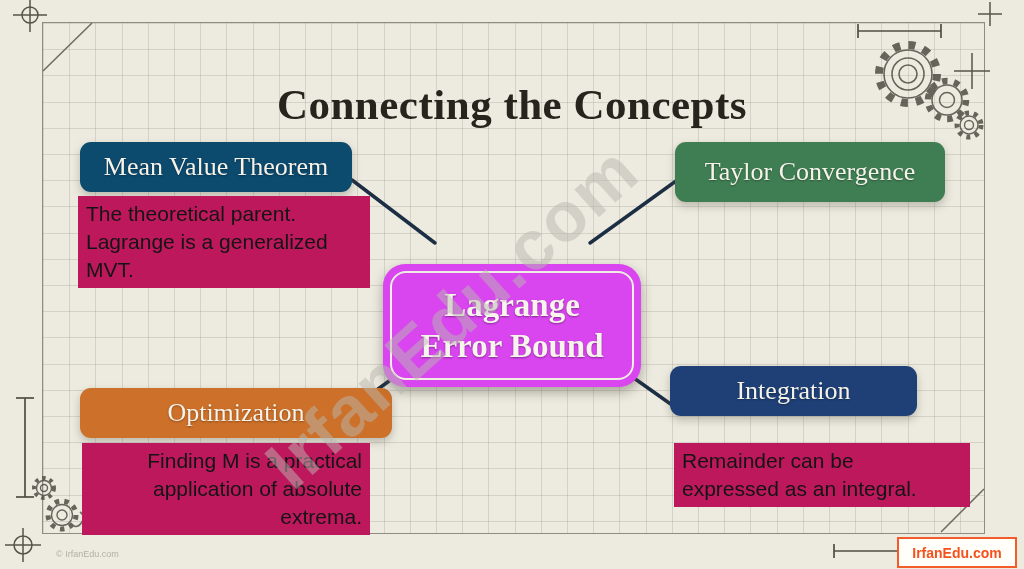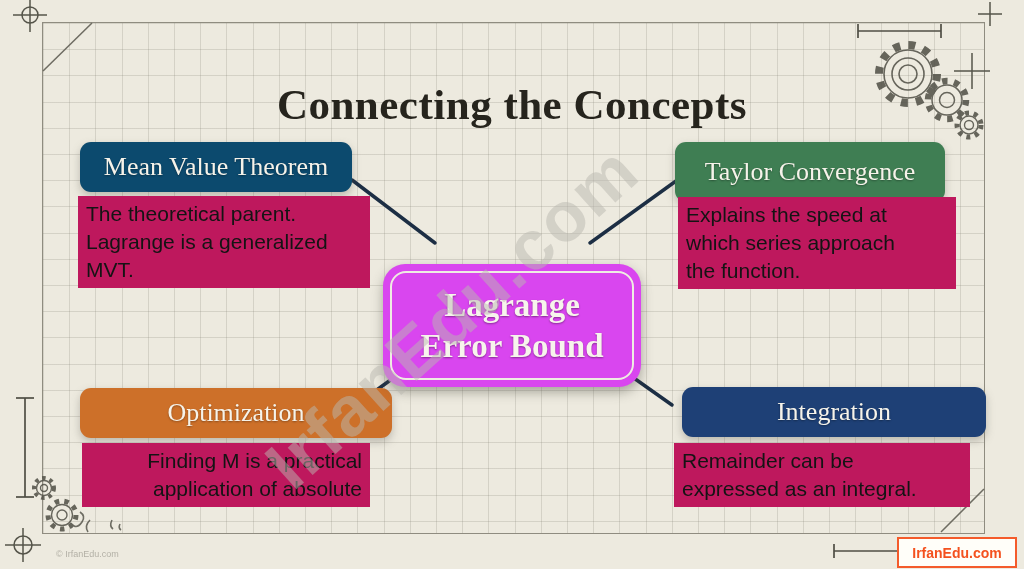--- a/index.html
+++ b/index.html
@@ -27,21 +27,21 @@
     position:absolute;z-index:3;display:flex;align-items:center;justify-content:center;
     border-radius:11px;
     font-family:"Liberation Serif","DejaVu Serif",serif;
     font-size:26px;color:#f6f3ea;
     box-shadow:0 4px 8px rgba(95,93,82,.35);
     text-shadow:0 1px 2px rgba(0,0,0,.35);
   }
   .node-mvt{left:80px;top:142px;width:272px;height:50px;}
   .node-taylor{left:675px;top:142px;width:270px;height:60px;}
   .node-opt{left:80px;top:388px;width:312px;height:50px;}
-  .node-int{left:670px;top:387px;width:304px;height:50px;margin-left:12px;}
+  .node-int{left:670px;top:366px;width:247px;height:50px;}
   .center-node{
     position:absolute;left:383px;top:232px;width:258px;height:123px;z-index:3;
     border-radius:22px;display:flex;align-items:center;justify-content:center;
     box-shadow:0 5px 12px rgba(80,80,70,.45);
   }
   .center-inner{
     position:absolute;left:7px;top:7px;right:7px;bottom:7px;
     border:2px solid #efece2;border-radius:16px;
   }
   .center-label{
@@ -184,28 +184,24 @@
       <div>Lagrange</div>
       <div>Error Bound</div>
     </div>
   </div>
 
   <div class="desc desc-mvt">
     <div>The theoretical parent.</div>
     <div>Lagrange is a generalized</div>
     <div>MVT.</div>
   </div>
-  <div class="desc desc-taylor">
-    <div>Explains the speed at</div>
-    <div>which series approach</div>
-    <div>the function.</div>
-  </div>
   <div class="desc desc-opt">
     <div>Finding M is a practical</div>
     <div>application of absolute</div>
+    <div>extrema.</div>
   </div>
   <div class="desc desc-int">
     <div>Remainder can be</div>
     <div>expressed as an integral.</div>
   </div>
 
   <div class="watermark">IrfanEdu.com</div>
 
   <div class="copyright">© IrfanEdu.com</div>
   <div class="badge">IrfanEdu.com</div>

